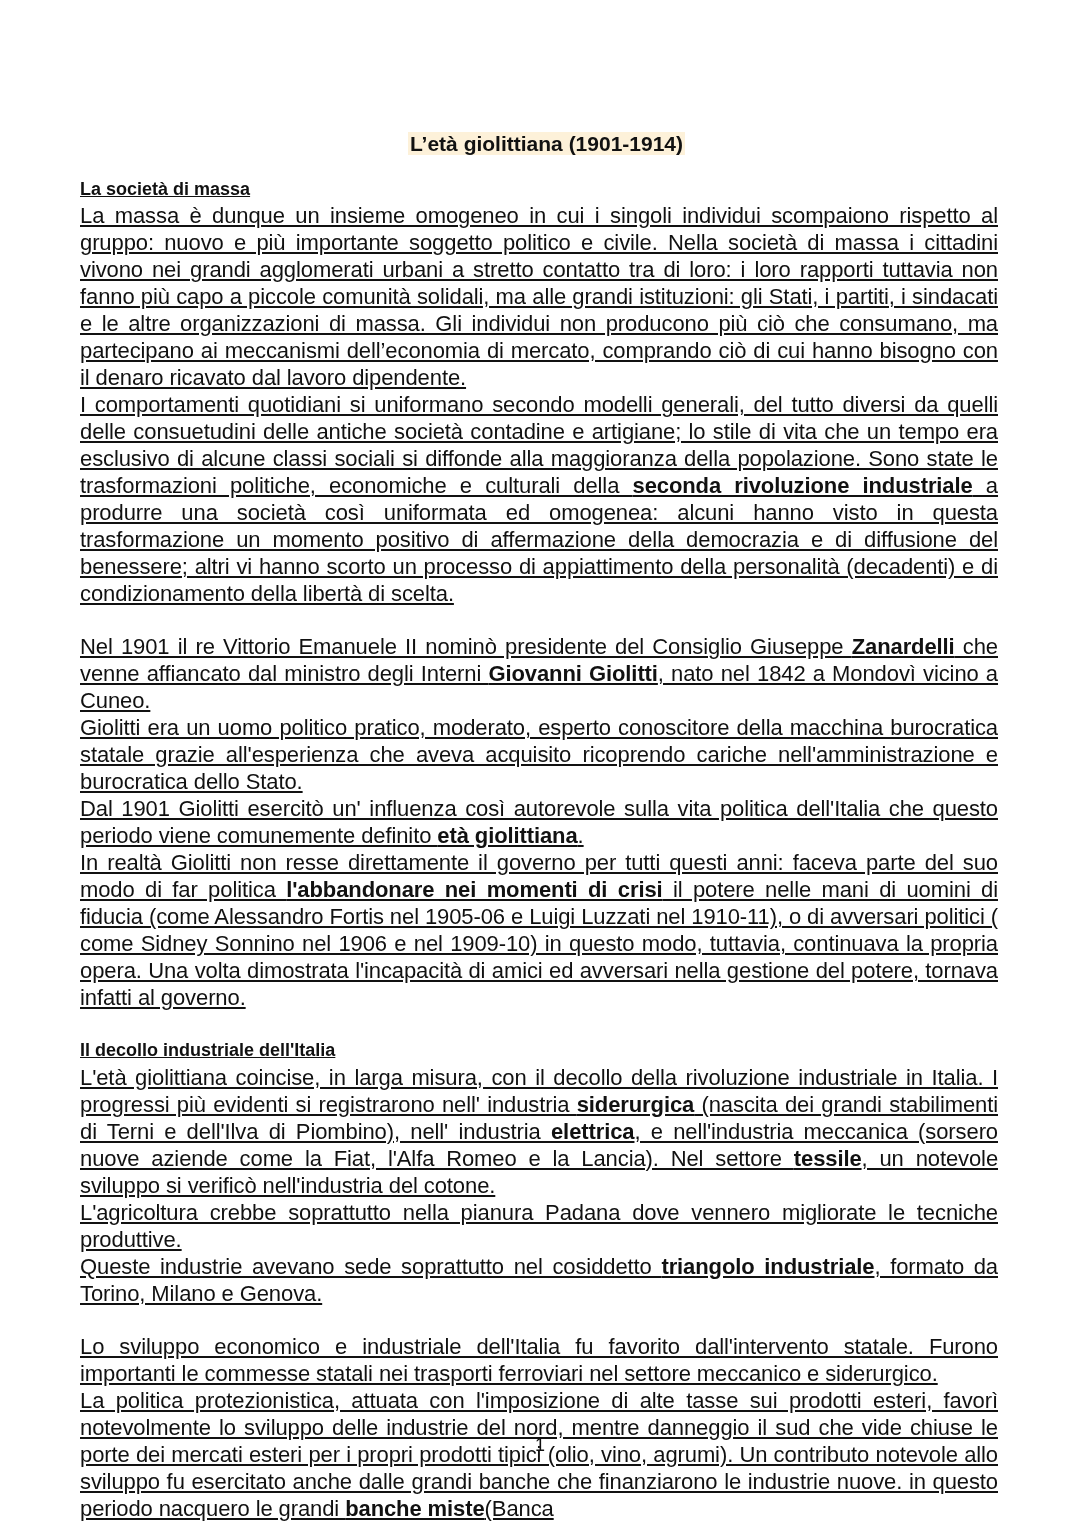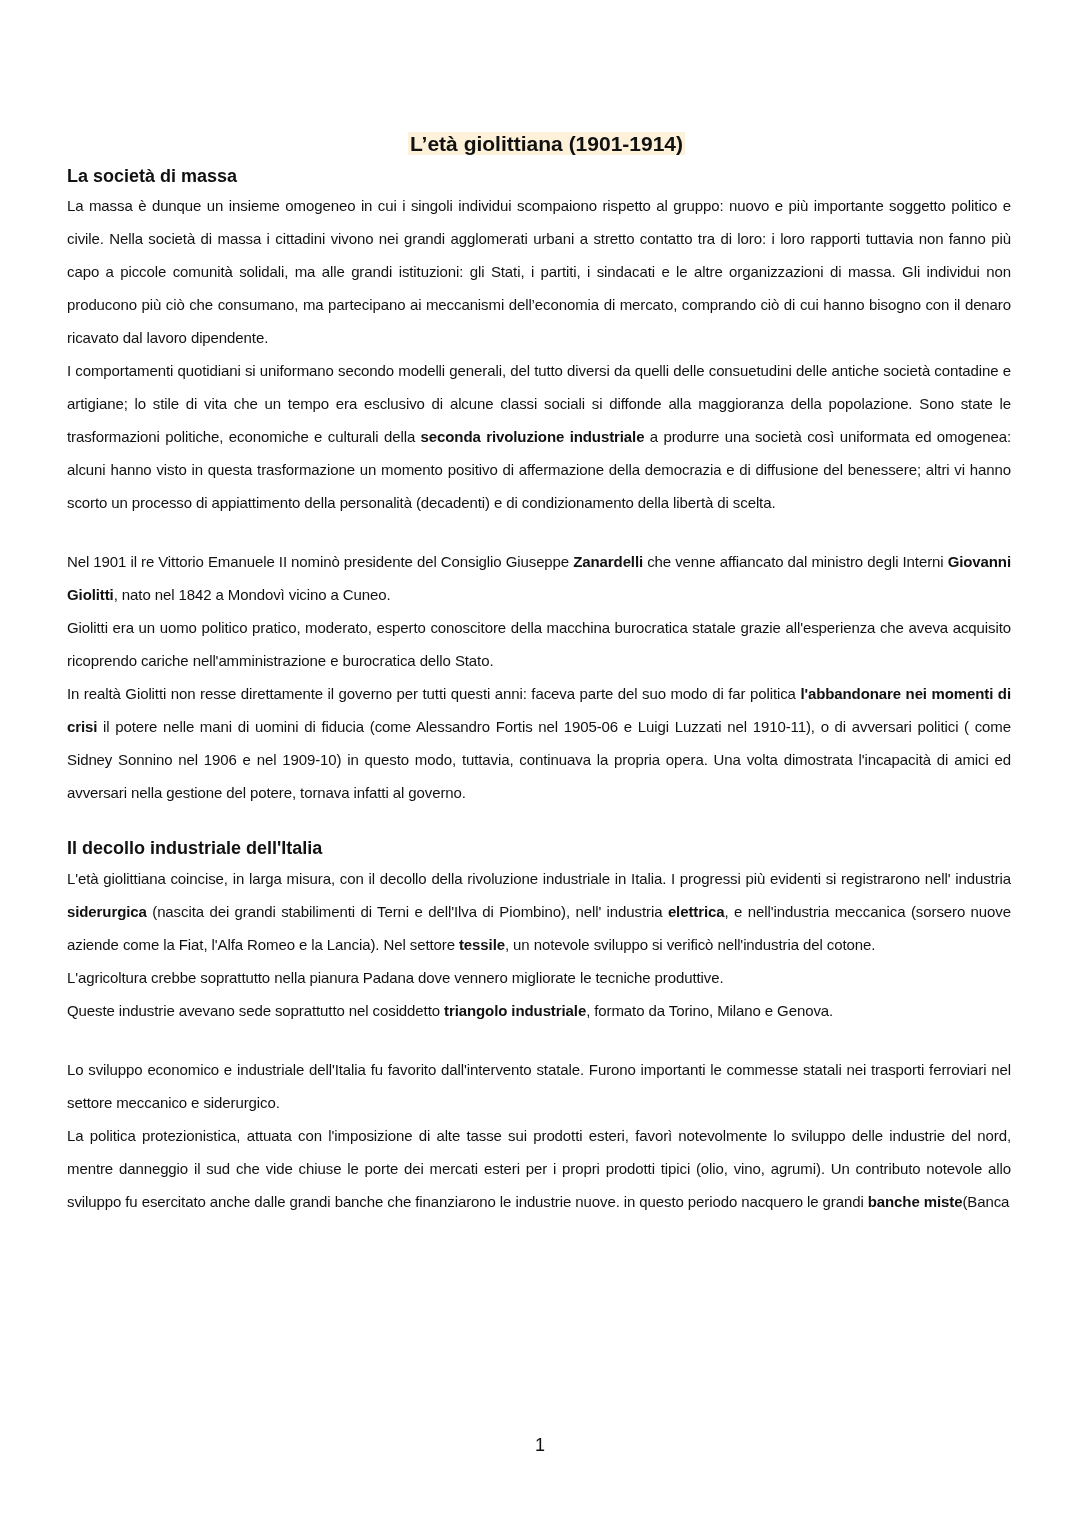--- a/index.html
+++ b/index.html
@@ -22,31 +22,31 @@
       font-weight: bold;
       font-size: 21px;
       line-height: 32px;
       margin: 0;
     }
     .doc-title span {
       background: #fdf1d9;
       padding: 0 2px;
       margin-left: 15px;
     }
-    .section { margin: 3px; }
+    .section { margin: 16px; text-decoration: underline; }
     .section + .section { margin-top: 26px; }
     .section-heading {
       font-weight: bold;
       font-size: 18px;
       line-height: 26.3px;
       margin: 0;
     }
     .para {
-      font-size: 15px;
-      line-height: 33px;
+      font-size: 22px;
+      line-height: 27px;
       margin: 0;
       text-align: justify;
       letter-spacing: -0.1px;
     }
     .para b { font-weight: bold; }
     .page-number {
       position: absolute;
       left: 0;
       width: 1080px;
       top: 1435px;
@@ -61,20 +61,21 @@
   <h1 class="doc-title"><span>L’età giolittiana (1901-1914)</span></h1>
   <div id="sections">
       <div class="section">
         <h2 class="section-heading">La società di massa</h2>
         <p class="para"><span>La massa è dunque un insieme omogeneo in cui i singoli individui scompaiono rispetto al gruppo: nuovo e più importante soggetto politico e civile. Nella società di massa i cittadini vivono nei grandi agglomerati urbani a stretto contatto tra di loro: i loro rapporti tuttavia non fanno più capo a piccole comunità solidali, ma alle grandi istituzioni: gli Stati, i partiti, i sindacati e le altre organizzazioni di massa. Gli individui non producono più ciò che consumano, ma partecipano ai meccanismi dell’economia di mercato, comprando ciò di cui hanno bisogno con il denaro ricavato dal lavoro dipendente.</span></p>
         <p class="para"><span>I comportamenti quotidiani si uniformano secondo modelli generali, del tutto diversi da quelli delle consuetudini delle antiche società contadine e artigiane; lo stile di vita che un tempo era esclusivo di alcune classi sociali si diffonde alla maggioranza della popolazione. Sono state le trasformazioni politiche, economiche e culturali della </span><b>seconda rivoluzione industriale</b><span> a produrre una società così uniformata ed omogenea: alcuni hanno visto in questa trasformazione un momento positivo di affermazione della democrazia e di diffusione del benessere; altri vi hanno scorto un processo di appiattimento della personalità (decadenti) e di condizionamento della libertà di scelta.</span></p>
       </div>
       <div class="section">
         <p class="para"><span>Nel 1901 il re Vittorio Emanuele II nominò presidente del Consiglio Giuseppe </span><b>Zanardelli</b><span> che venne affiancato dal ministro degli Interni </span><b>Giovanni Giolitti</b><span>, nato nel 1842 a Mondovì vicino a Cuneo.</span></p>
         <p class="para"><span>Giolitti era un uomo politico pratico, moderato, esperto conoscitore della macchina burocratica statale grazie all'esperienza che aveva acquisito ricoprendo cariche nell'amministrazione e burocratica dello Stato.</span></p>
+        <p class="para"><span>Dal 1901 Giolitti esercitò un' influenza così autorevole sulla vita politica dell'Italia che questo periodo viene comunemente definito </span><b>età giolittiana</b><span>.</span></p>
         <p class="para"><span>In realtà Giolitti non resse direttamente il governo per tutti questi anni: faceva parte del suo modo di far politica </span><b>l'abbandonare nei momenti di crisi</b><span> il potere nelle mani di uomini di fiducia (come Alessandro Fortis nel 1905-06 e Luigi Luzzati nel 1910-11), o di avversari politici ( come Sidney Sonnino nel 1906 e nel 1909-10) in questo modo, tuttavia, continuava la propria opera. Una volta dimostrata l'incapacità di amici ed avversari nella gestione del potere, tornava infatti al governo.</span></p>
       </div>
       <div class="section">
         <h2 class="section-heading">Il decollo industriale dell'Italia</h2>
         <p class="para"><span>L'età giolittiana coincise, in larga misura, con il decollo della rivoluzione industriale in Italia. I progressi più evidenti si registrarono nell' industria </span><b>siderurgica</b><span> (nascita dei grandi stabilimenti di Terni e dell'Ilva di Piombino), nell' industria </span><b>elettrica</b><span>, e nell'industria meccanica (sorsero nuove aziende come la Fiat, l'Alfa Romeo e la Lancia). Nel settore </span><b>tessile</b><span>, un notevole sviluppo si verificò nell'industria del cotone.</span></p>
         <p class="para"><span>L'agricoltura crebbe soprattutto nella pianura Padana dove vennero migliorate le tecniche produttive.</span></p>
         <p class="para"><span>Queste industrie avevano sede soprattutto nel cosiddetto </span><b>triangolo industriale</b><span>, formato da Torino, Milano e Genova.</span></p>
       </div>
       <div class="section">
         <p class="para"><span>Lo sviluppo economico e industriale dell'Italia fu favorito dall'intervento statale. Furono importanti le commesse statali nei trasporti ferroviari nel settore meccanico e siderurgico.</span></p>

